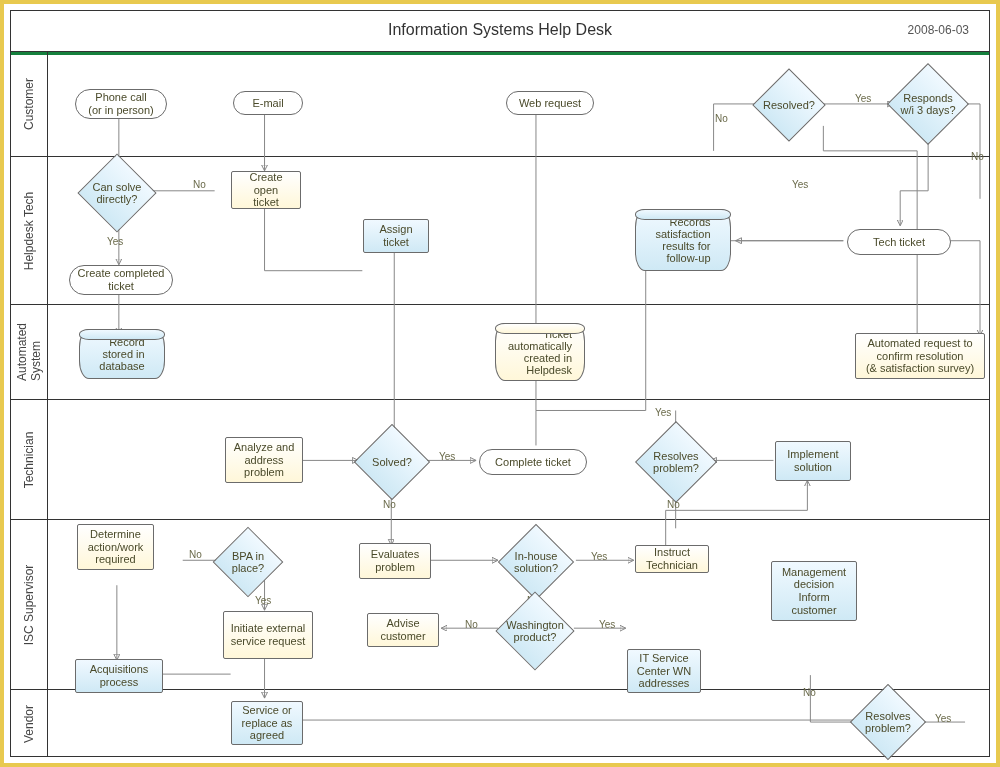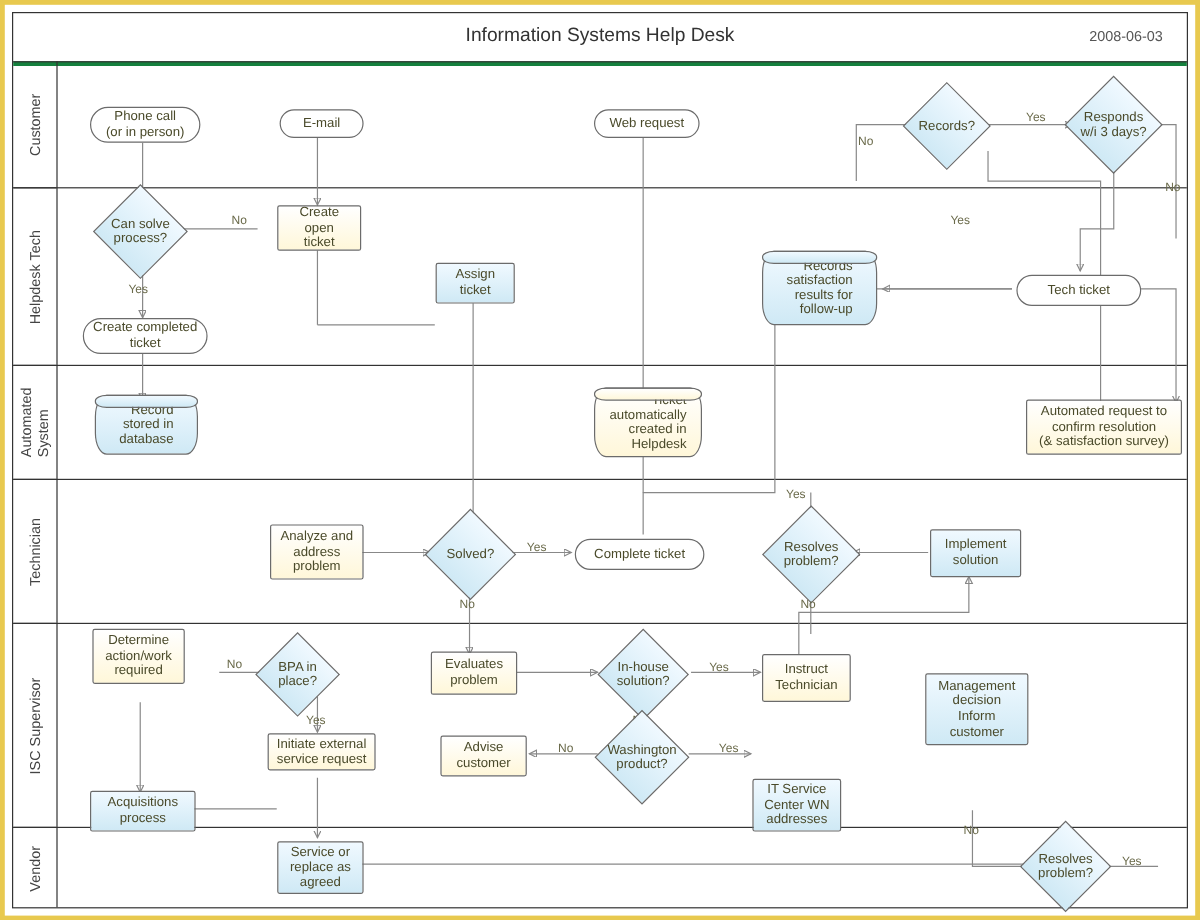--- a/index.html
+++ b/index.html
@@ -237,42 +237,42 @@
     <line x1="254" y1="670" x2="812" y2="670"></line>
   </svg>
 
   <div class="shape term" style="left:28px;top:38px;width:92px;height:30px">
       <span style="white-space:pre-line">Phone call
 (or in person)</span>
     </div>
   <div class="shape term" style="left:186px;top:40px;width:70px;height:24px">
       <span>E-mail</span>
     </div>
-  <div class="shape term" style="left:448px;top:40px;width:88px;height:24px">
+  <div class="shape term" style="left:459px;top:40px;width:88px;height:24px">
       <span>Web request</span>
     </div>
 
   <div class="dec" style="left:716px;top:28px;width:52px;height:52px">
     <div class="dshape"></div>
-      <div class="dlabel">Records?</div>
+      <div class="dlabel">Resolved?</div>
   </div>
   <div class="dec" style="left:852px;top:24px;width:58px;height:58px">
     <div class="dshape"></div>
       <div class="dlabel" style="white-space:pre-line">Responds
 w/i 3 days?</div>
   </div>
   <div class="txt" style="left:808px;top:42px">Yes</div>
   <div class="txt" style="left:668px;top:62px">No</div>
   <div class="txt" style="left:924px;top:100px">No</div>
   <div class="txt" style="left:745px;top:128px">Yes</div>
 
   <div class="dec" style="left:42px;top:114px;width:56px;height:56px">
     <div class="dshape"></div>
       <div class="dlabel" style="white-space:pre-line">Can solve
-process?</div>
+directly?</div>
   </div>
   <div class="txt" style="left:146px;top:128px">No</div>
   <div class="txt" style="left:60px;top:185px">Yes</div>
 
   <div class="shape proc yellow" style="left:184px;top:120px;width:70px;height:38px">
       <span style="white-space:pre-line">Create open
 ticket</span>
     </div>
   <div class="shape proc blue" style="left:316px;top:168px;width:66px;height:34px">
       <span style="white-space:pre-line">Assign
@@ -360,33 +360,33 @@
     </div>
 
   <div class="dec" style="left:462px;top:484px;width:54px;height:54px">
     <div class="dshape"></div>
       <div class="dlabel" style="white-space:pre-line">In-house
 solution?</div>
   </div>
   <div class="txt" style="left:544px;top:500px">Yes</div>
   <div class="txt" style="left:480px;top:544px">No</div>
 
-  <div class="shape proc yellow" style="left:588px;top:494px;width:74px;height:40px">
+  <div class="shape proc yellow" style="left:588px;top:494px;width:74px;height:28px">
       <span style="white-space:pre-line">Instruct
 Technician</span>
     </div>
 
   <div class="shape proc blue" style="left:724px;top:510px;width:86px;height:60px">
       <span style="white-space:pre-line">Management
 decision
 Inform
 customer</span>
     </div>
 
-  <div class="shape proc yellow" style="left:176px;top:560px;width:90px;height:31px">
+  <div class="shape proc yellow" style="left:176px;top:560px;width:90px;height:48px">
       <span style="white-space:pre-line">Initiate external
 service request</span>
     </div>
 
   <div class="shape proc yellow" style="left:320px;top:562px;width:72px;height:34px">
       <span style="white-space:pre-line">Advise
 customer</span>
     </div>
   <div class="txt" style="left:418px;top:568px">No</div>
 

